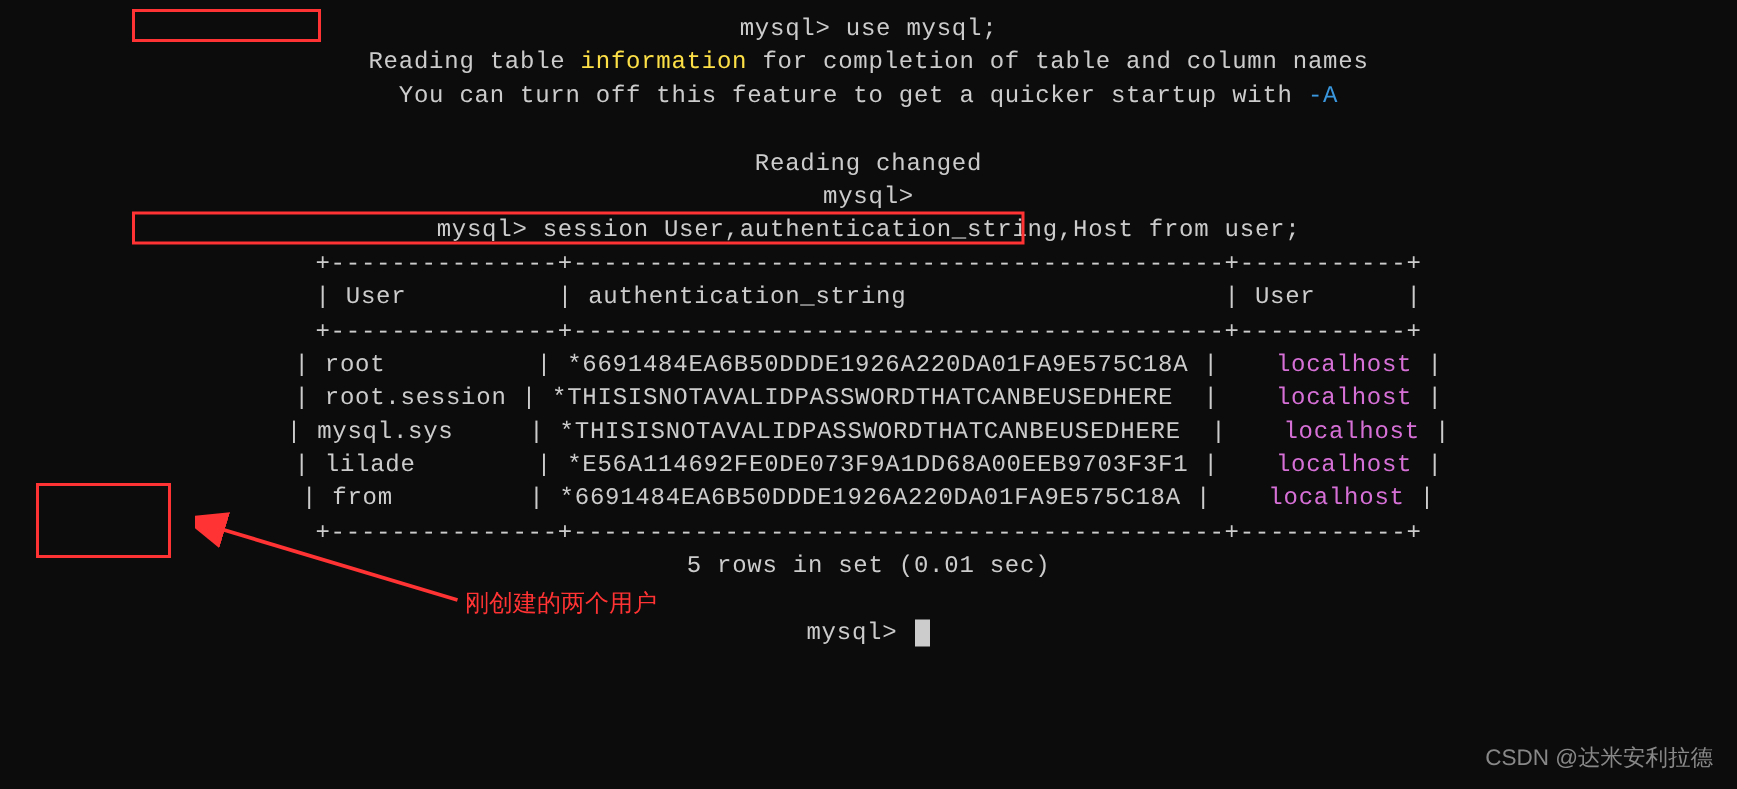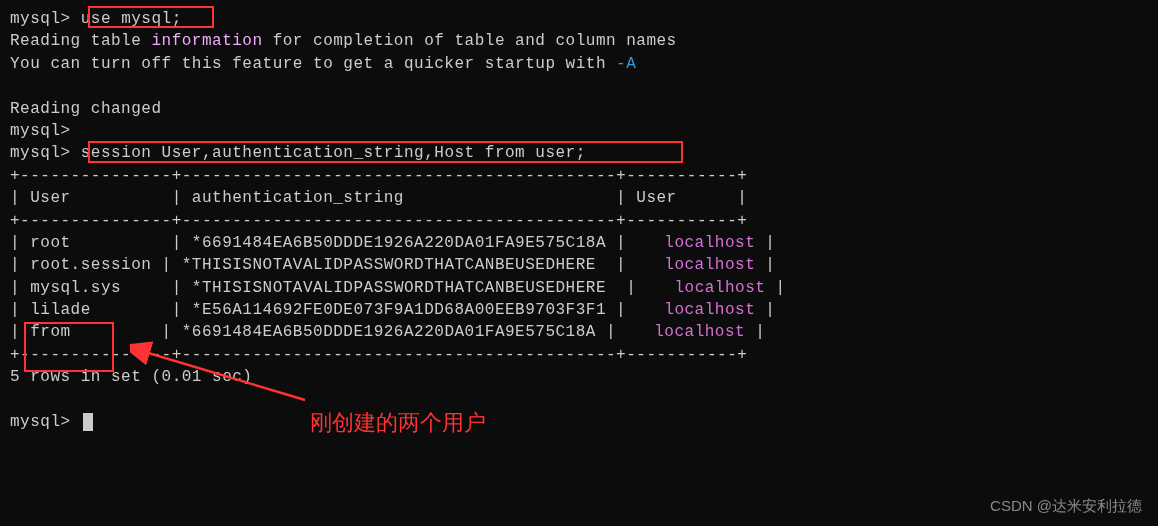--- a/index.html
+++ b/index.html
@@ -15,26 +15,27 @@
       line-height: 1.4;
       width: 1158px;
       height: 526px;
       padding: 8px 10px;
       position: relative;
       overflow: hidden;
     }
     .line {
       white-space: pre;
       letter-spacing: 0.5px;
+      text-align: center;
     }
     .prompt {
       color: #cccccc;
     }
     .cyan-link {
-      color: #f0abfc;
+      color: #fde047;
     }
     .flag {
       color: #3a96dd;
     }
     .localhost {
       color: #d670d6;
       margin-left: 28px;
     }
     .table-sep {
       color: #cccccc;
@@ -42,24 +43,24 @@
     .annotation-container {
       position: absolute;
       top: 330px;
       left: 130px;
       width: 420px;
       height: 90px;
       pointer-events: none;
     }
     .annotation-text {
       position: absolute;
-      top: 78px;
+      top: 62px;
       left: 180px;
       color: #ff3333;
-      font-size: 22px;
+      font-size: 16px;
       font-family: 'Microsoft YaHei', 'SimSun', sans-serif;
     }
     .arrow-svg {
       position: absolute;
       top: 0;
       left: 0;
     }
     .watermark {
       position: absolute;
       bottom: 10px;

